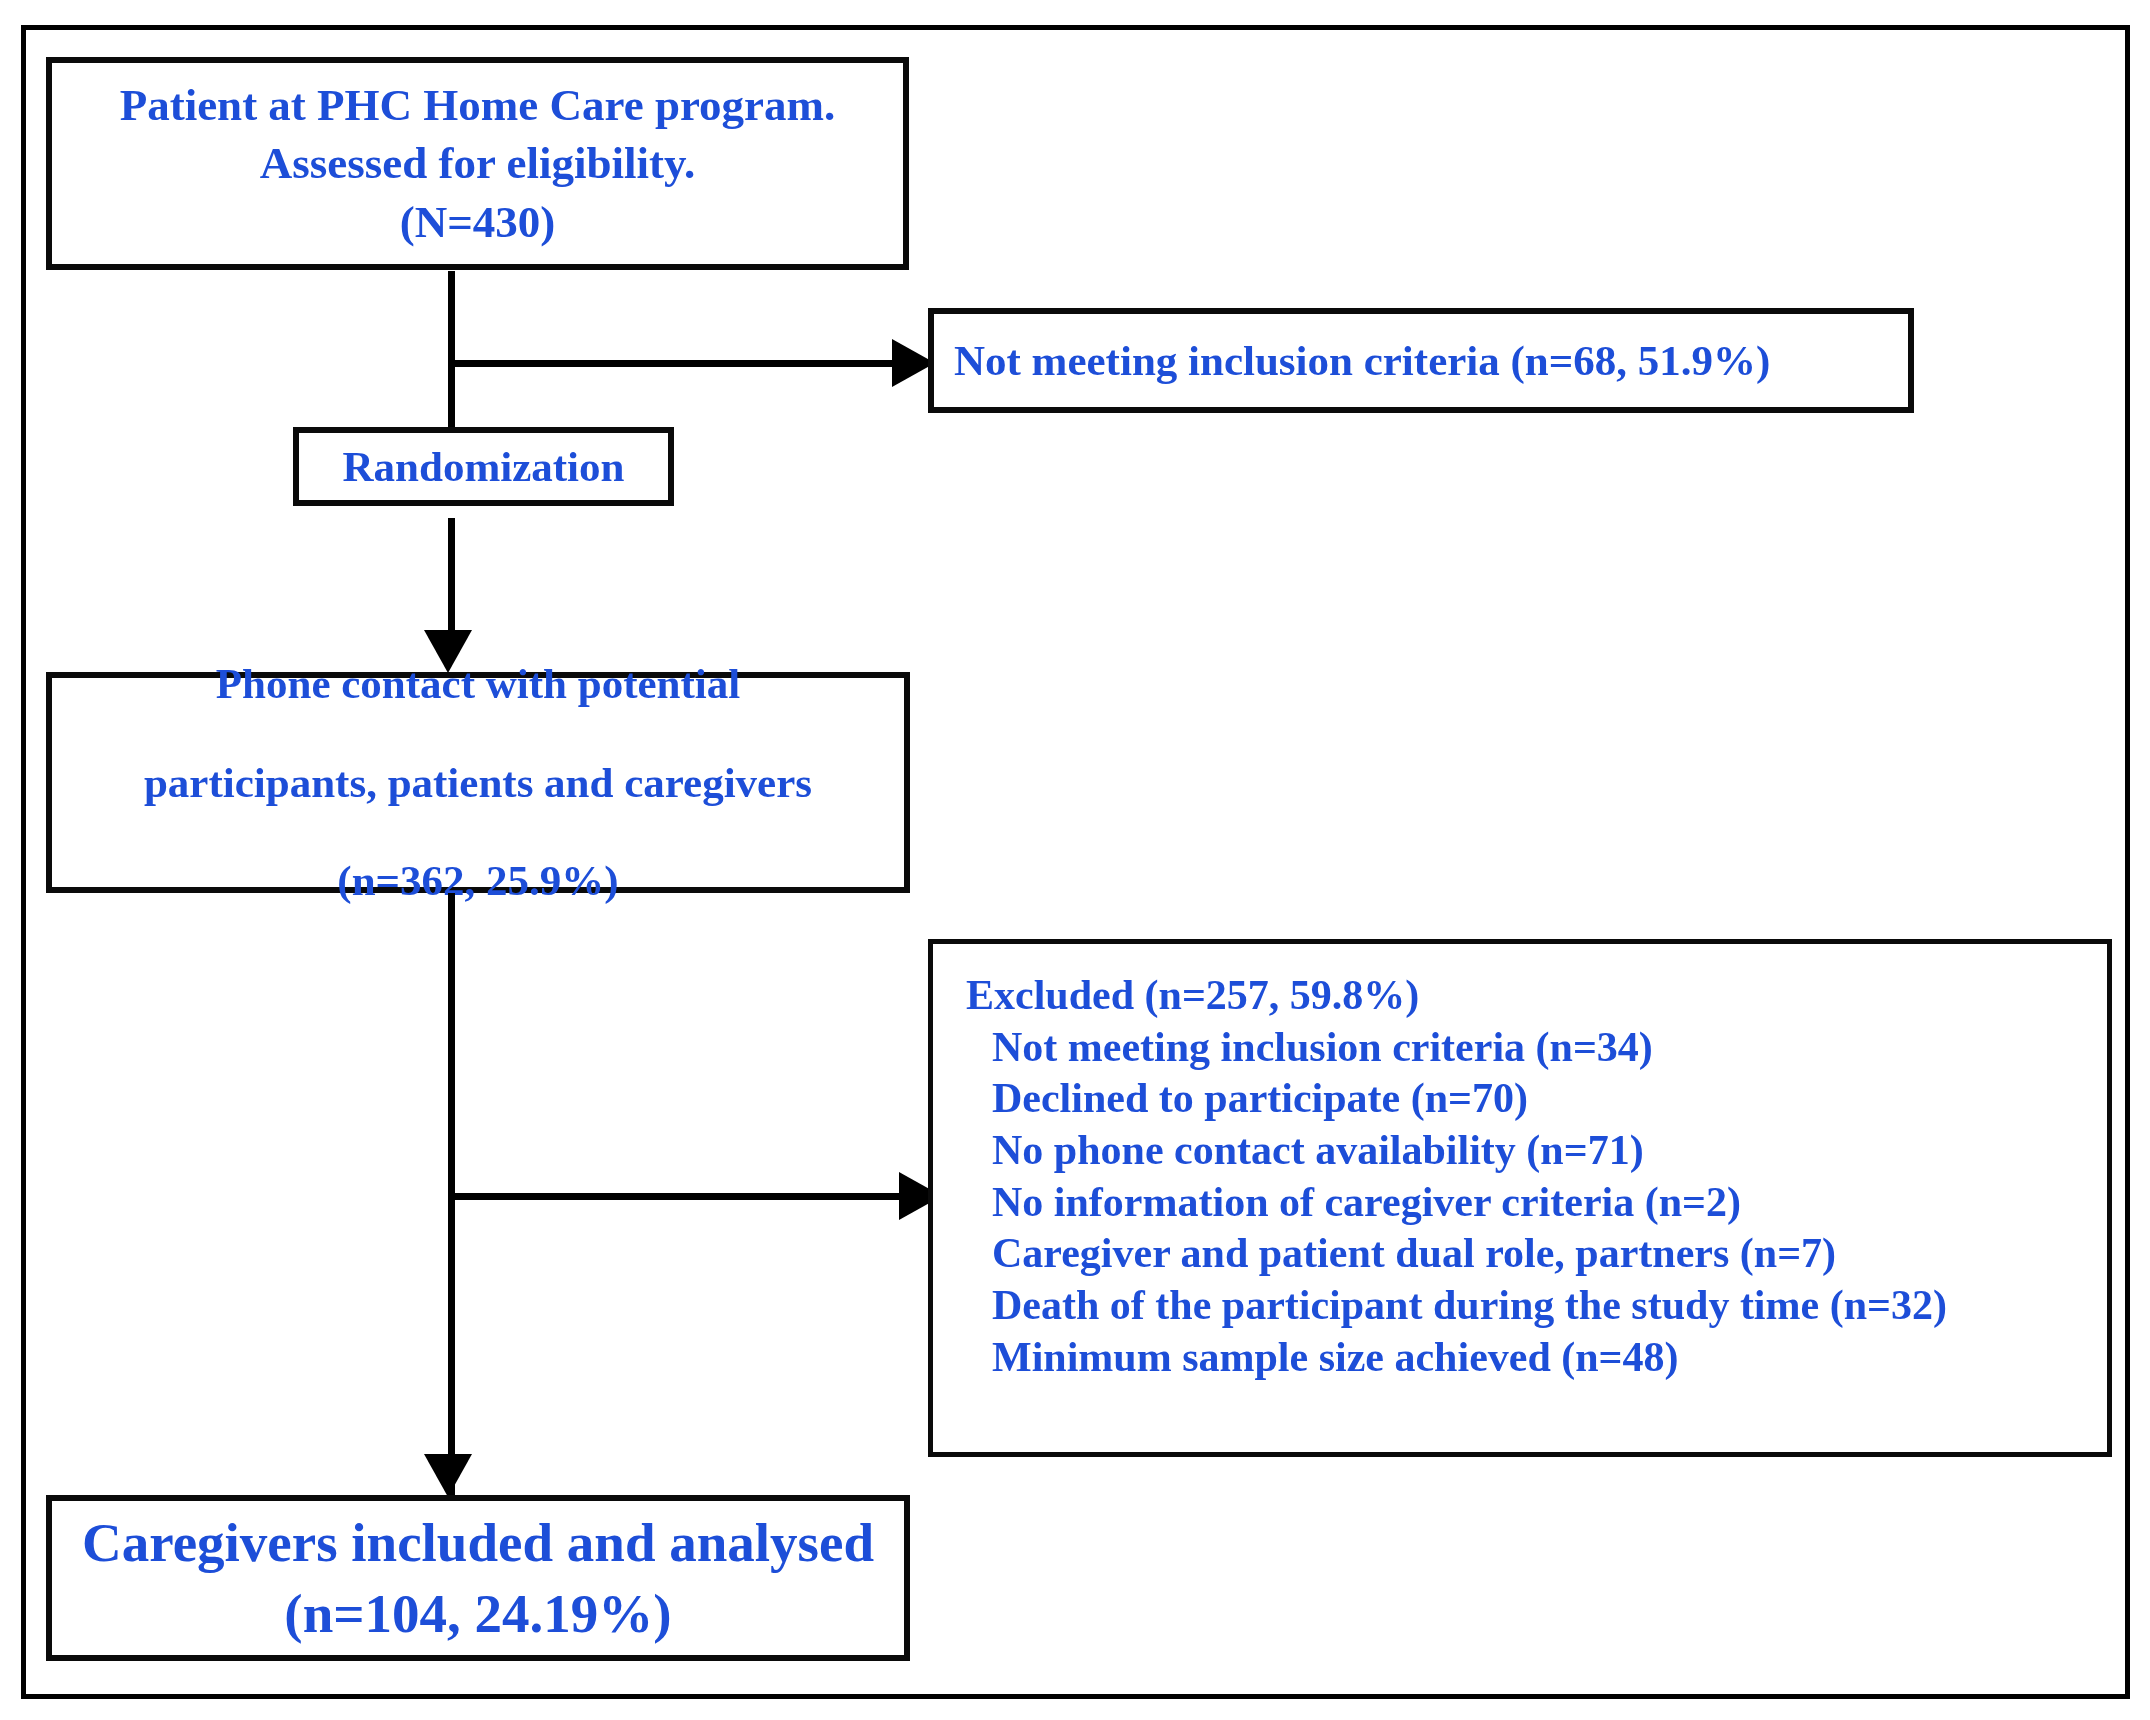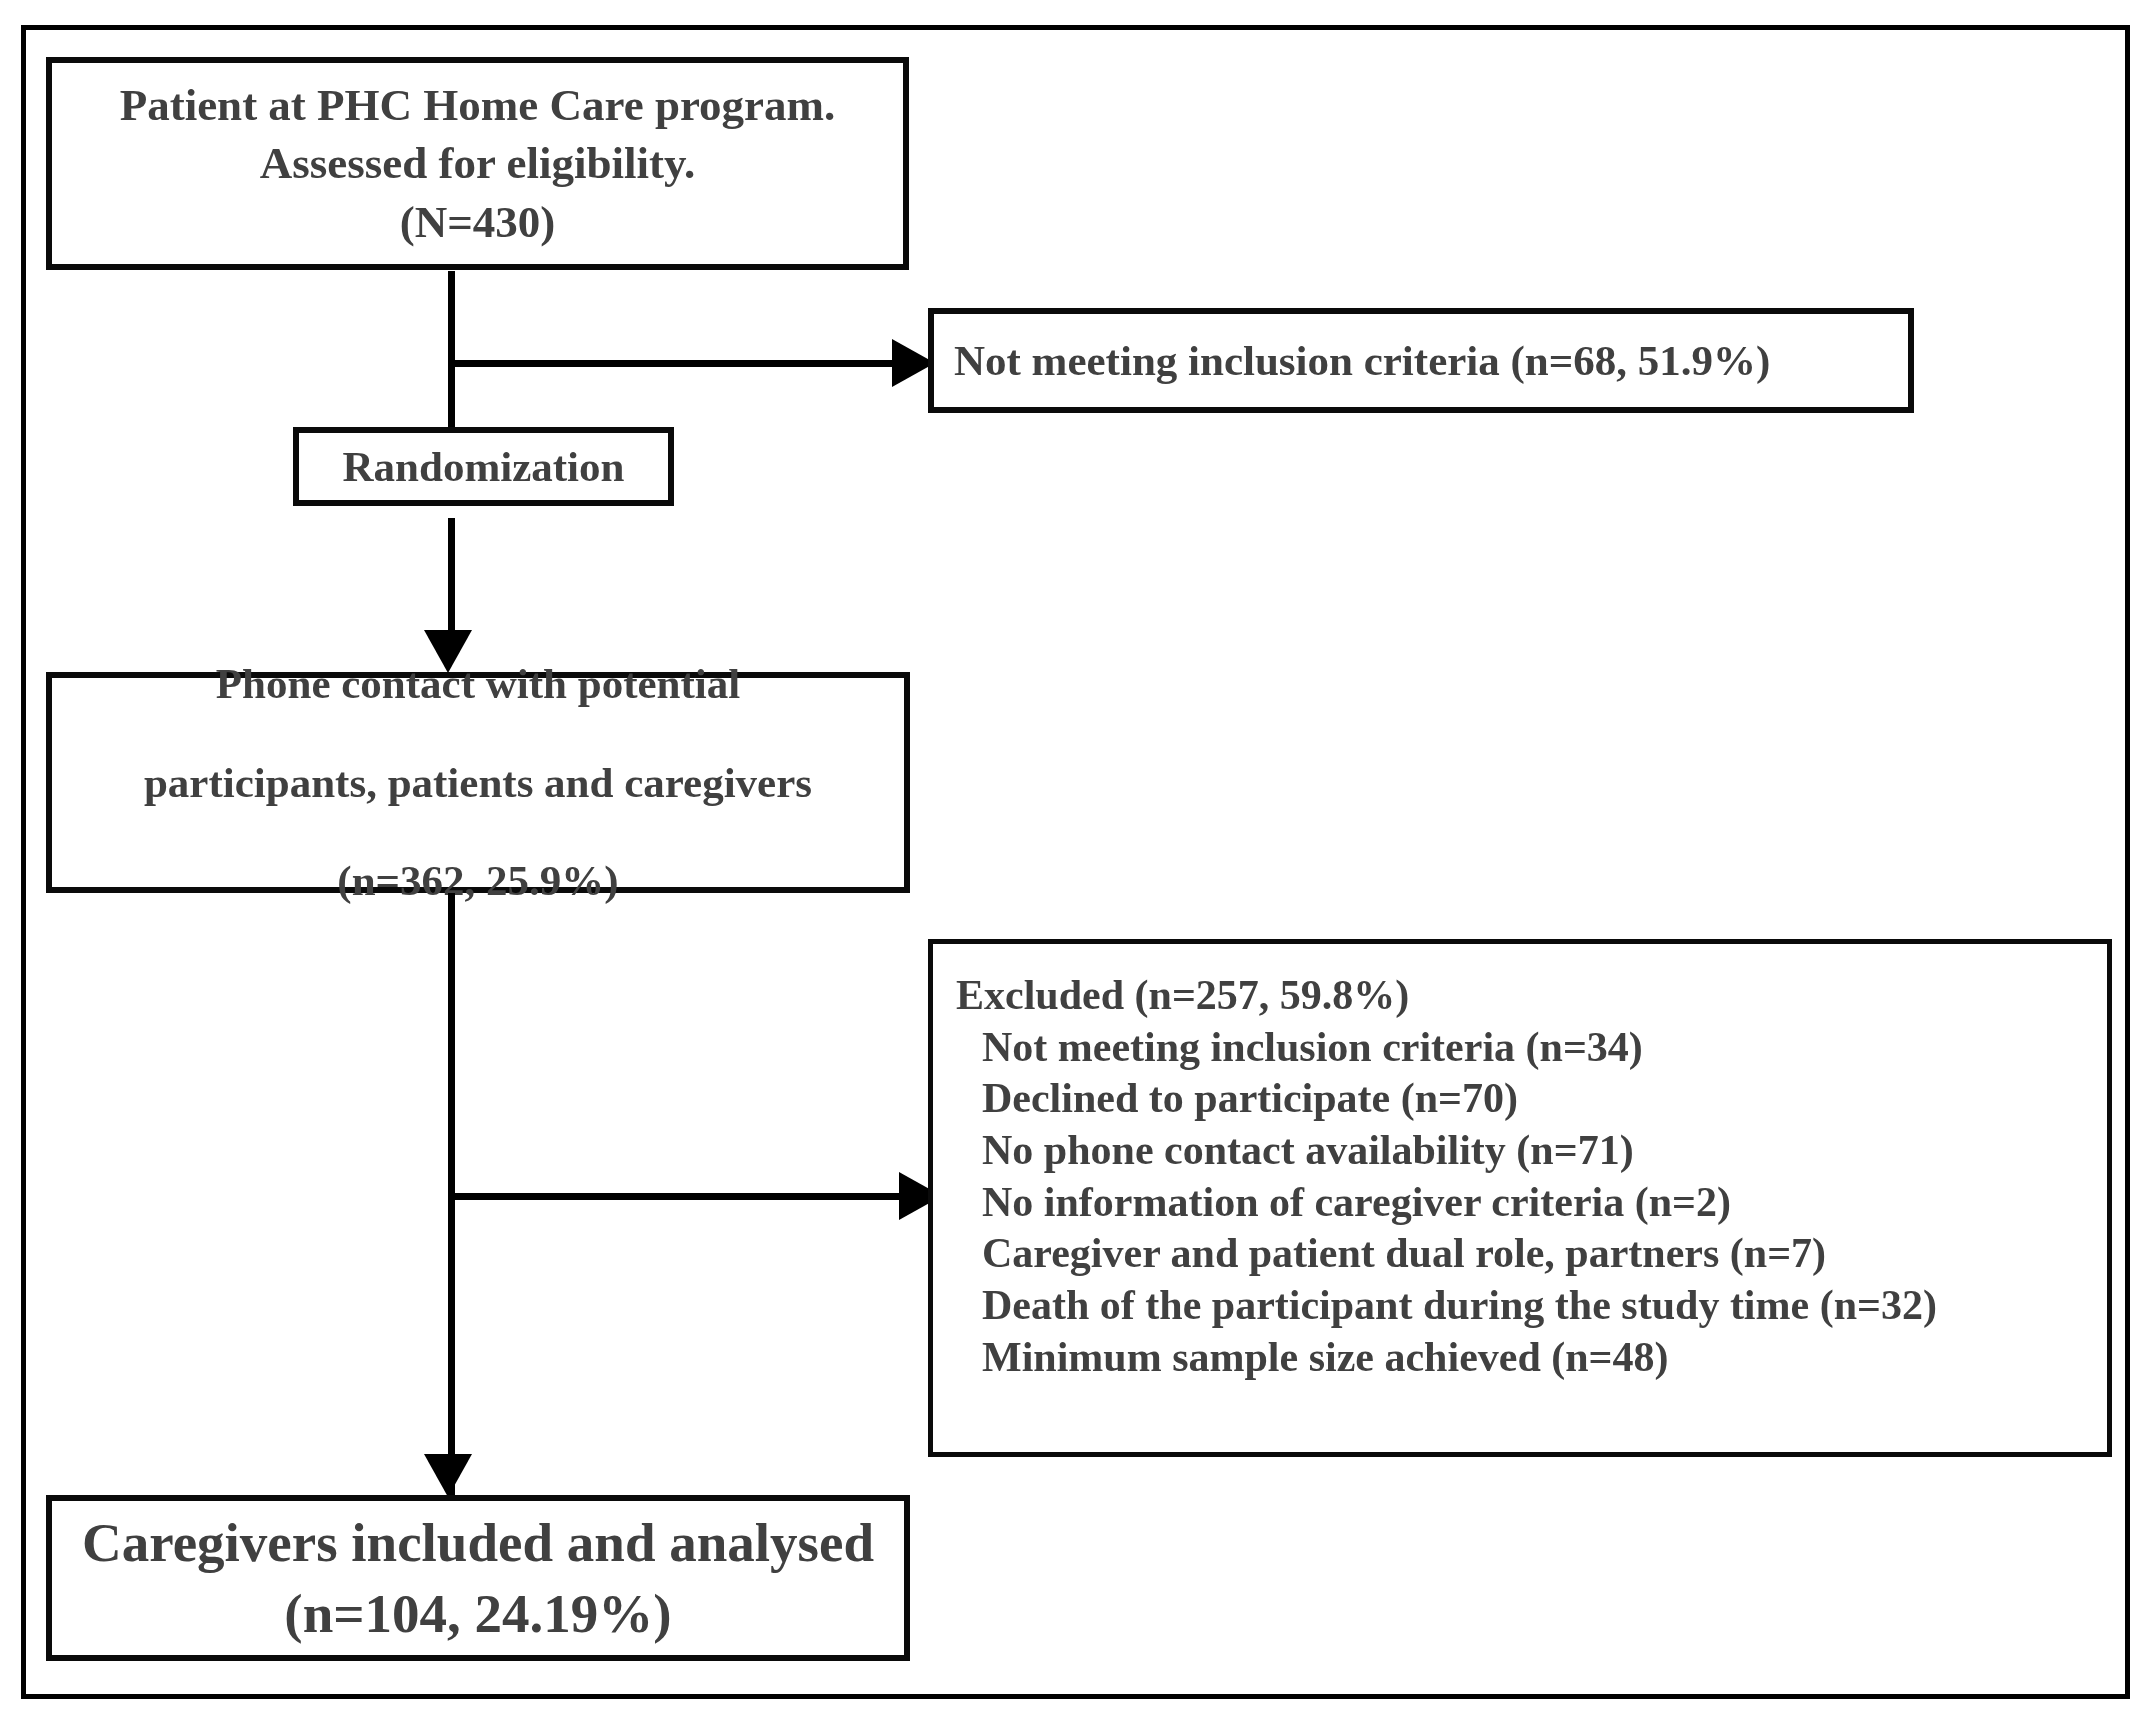--- a/index.html
+++ b/index.html
@@ -31,21 +31,21 @@
   }
   
   .fbox {
     position: absolute;
     box-sizing: border-box;
     border: 6.9px solid #0a0a0a;
     background: #ffffff;
     display: flex;
     flex-direction: column;
     justify-content: center;
-    color: #404040;
+    color: #1d4ed8;
     font-weight: bold;
     line-height: 1.30;
   }
   .fbox.center { align-items: center; text-align: center; }
   .fbox.left   { align-items: flex-start; text-align: left; }
 
   .fbox .line { display: block; white-space: nowrap; }
 
   
   #box-eligibility {
@@ -66,21 +66,21 @@
   }
   #box-phone {
     left: 46px; top: 672px; width: 864px; height: 221px;
     font-size: 43px;
     gap: 43px;
   }
   #box-excluded {
     left: 928px; top: 939px; width: 1184px; height: 518px;
     font-size: 42px;
     justify-content: flex-start;
-    padding: 26px 0 0 23px;
+    padding: 26px 0 0 33px;
     line-height: 1.23;
     border-width: 5.3px;
   }
   #box-excluded .indent { padding-left: 26px; }
   #box-included {
     left: 46px; top: 1495px; width: 864px; height: 166px;
     font-size: 55px;
   }
 
   

